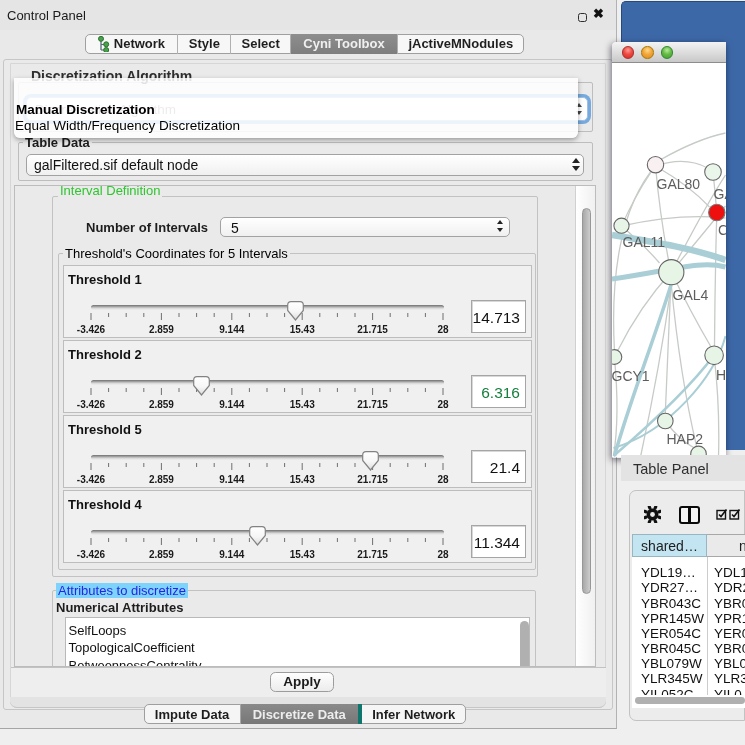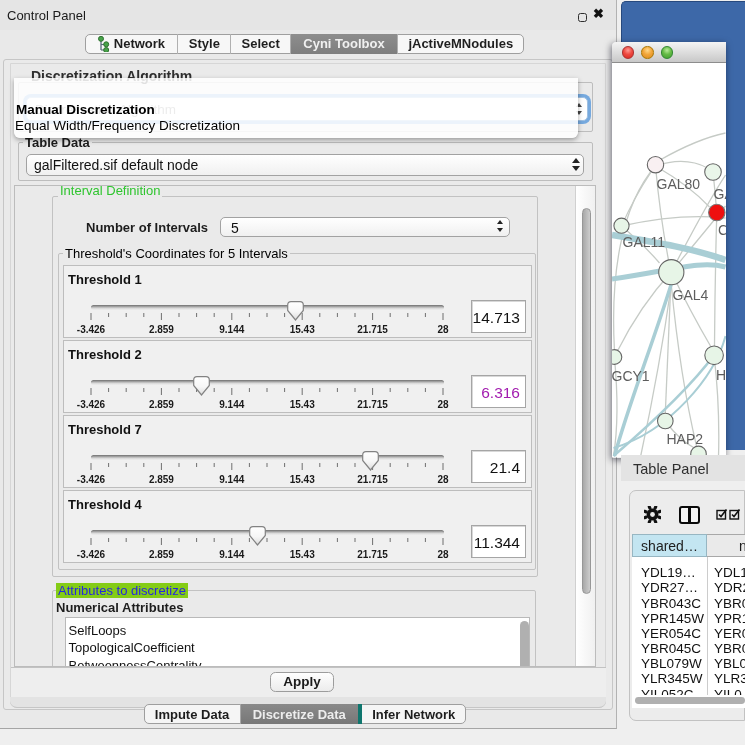--- a/index.html
+++ b/index.html
@@ -132,23 +132,23 @@
 <path d="M4 0.7 L13 0.7 Q16.3 0.7 16.3 4 L16.3 9.5 L8.5 19 L0.7 9.5 L0.7 4 Q0.7 0.7 4 0.7 Z" fill="url(#tg1)" stroke="#828282" stroke-width="1.2"></path>
 <defs>
           <linearGradient id="tg1" x1="0" y1="0" x2="0" y2="1">
             <stop offset="0" stop-color="#ffffff"></stop>
             <stop offset="0.55" stop-color="#f6f6f6"></stop>
             <stop offset="1" stop-color="#dcdcdc"></stop>
           </linearGradient>
         </defs>
       </svg>
 <div class="abs" style="left:456px;top:189px;width:55px;height:33px;background:#fff;border:1.5px solid #a5a5a5;box-shadow:inset 1px 1px 0 #d8d8d8;"></div>
-<div class="abs" style="left:456px;top:198px;width:49px;text-align:right;font-size:15.5px;color:#a21caf;">6.316</div>
+<div class="abs" style="left:456px;top:198px;width:49px;text-align:right;font-size:15.5px;color:#15803d;">6.316</div>
 <div class="abs" style="left:47.5px;top:229px;width:469px;height:73px;background:#f0f0f0;border:1px solid #bdbdbd;"></div>
-<div class="abs" style="left:53px;top:236px;font-size:13px;font-weight:bold;color:#111;">Threshold 7</div>
+<div class="abs" style="left:53px;top:236px;font-size:13px;font-weight:bold;color:#111;">Threshold 5</div>
 <div class="abs" style="left:76px;top:268.5px;width:353px;height:5px;border-radius:2.5px;background:linear-gradient(#8f8f8f,#d8d8d8 55%,#efefef);border-top:1px solid #7f7f7f;"></div>
 <svg class="abs" style="left:65px;top:276px;" width="372" height="10">
         <line x1="11.0" y1="1" x2="11.0" y2="8" stroke="#6f6f6f" stroke-width="1"></line>
         <line x1="28.6" y1="1" x2="28.6" y2="5" stroke="#6f6f6f" stroke-width="1"></line>
         <line x1="46.2" y1="1" x2="46.2" y2="5" stroke="#6f6f6f" stroke-width="1"></line>
         <line x1="63.8" y1="1" x2="63.8" y2="5" stroke="#6f6f6f" stroke-width="1"></line>
         <line x1="81.4" y1="1" x2="81.4" y2="8" stroke="#6f6f6f" stroke-width="1"></line>
         <line x1="99.0" y1="1" x2="99.0" y2="5" stroke="#6f6f6f" stroke-width="1"></line>
         <line x1="116.6" y1="1" x2="116.6" y2="5" stroke="#6f6f6f" stroke-width="1"></line>
         <line x1="134.2" y1="1" x2="134.2" y2="5" stroke="#6f6f6f" stroke-width="1"></line>
@@ -222,21 +222,21 @@
           <linearGradient id="tg3" x1="0" y1="0" x2="0" y2="1">
             <stop offset="0" stop-color="#ffffff"></stop>
             <stop offset="0.55" stop-color="#f6f6f6"></stop>
             <stop offset="1" stop-color="#dcdcdc"></stop>
           </linearGradient>
         </defs>
       </svg>
 <div class="abs" style="left:456px;top:339px;width:55px;height:33px;background:#fff;border:1.5px solid #a5a5a5;box-shadow:inset 1px 1px 0 #d8d8d8;"></div>
 <div class="abs" style="left:456px;top:348px;width:49px;text-align:right;font-size:15.5px;color:#111;">11.344</div>
 <div class="abs" style="left:37px;top:403.5px;width:484px;height:120px;border:1px solid #c2c2c2;border-radius:2px;"></div>
-<div class="abs" style="left:41px;top:397px;background:#84cc16;padding:0 2px;font-size:13px;color:#2626e0;">Attributes to discretize</div>
+<div class="abs" style="left:41px;top:397px;background:#7dd3fc;padding:0 2px;font-size:13px;color:#2626e0;">Attributes to discretize</div>
 <div class="abs" style="left:41px;top:414px;font-size:13px;font-weight:bold;color:#1d1d1d;">Numerical Attributes</div>
 <div class="abs" style="left:50px;top:431px;width:464.5px;height:80px;background:#fff;border:1px solid #b9b9b9;"></div>
 <div class="abs" style="left:53.5px;top:437.0px;font-size:13px;color:#111;">SelfLoops</div>
 <div class="abs" style="left:53.5px;top:454.3px;font-size:13px;color:#111;">TopologicalCoefficient</div>
 <div class="abs" style="left:53.5px;top:471.6px;font-size:13px;color:#111;">BetweennessCentrality</div>
 <div class="abs" style="left:505px;top:435px;width:9px;height:49px;border-radius:4.5px;background:#b0b0b0;"></div>
 </div>
 <div class="abs" style="left:11px;top:667px;width:595px;height:30px;background:#eeeeee;border-top:1px solid #c2c2c2;"></div>
 <div class="abs" style="left:10px;top:697px;width:596px;height:11px;background:#e3e3e3;border-bottom:1px solid #c6c6c6;border-radius:0 0 7px 7px;"></div>
 <div class="abs" style="left:270px;top:671.5px;width:64px;height:20.5px;border:1px solid #9c9c9c;border-radius:5.5px;background:linear-gradient(#fefefe,#ececec);font-size:13.5px;font-weight:bold;color:#1a1a1a;display:flex;align-items:center;justify-content:center;">Apply</div>

